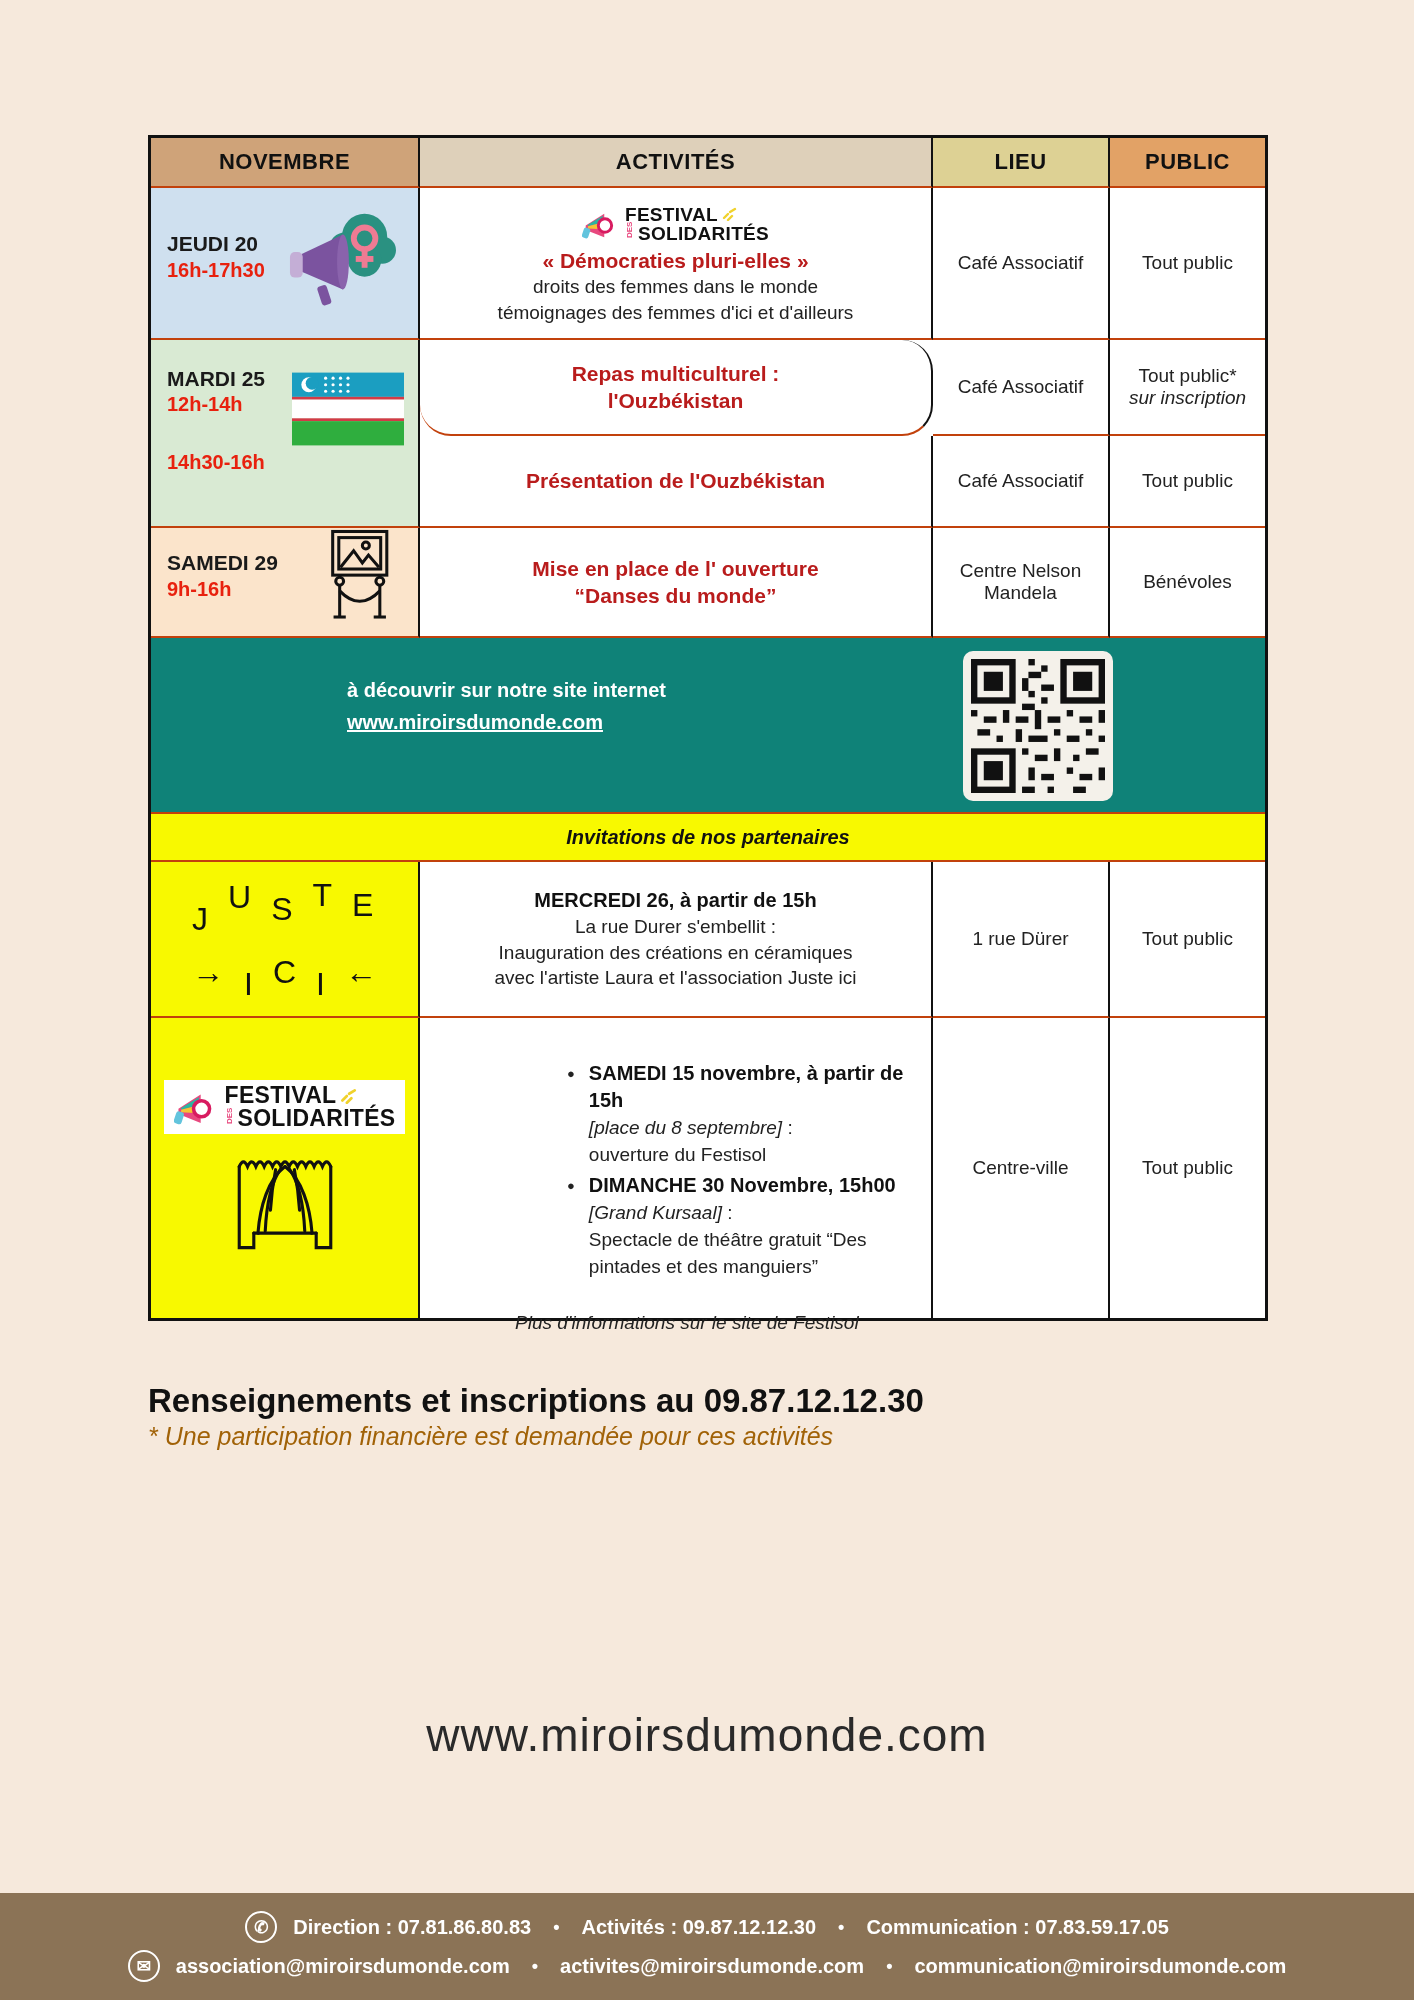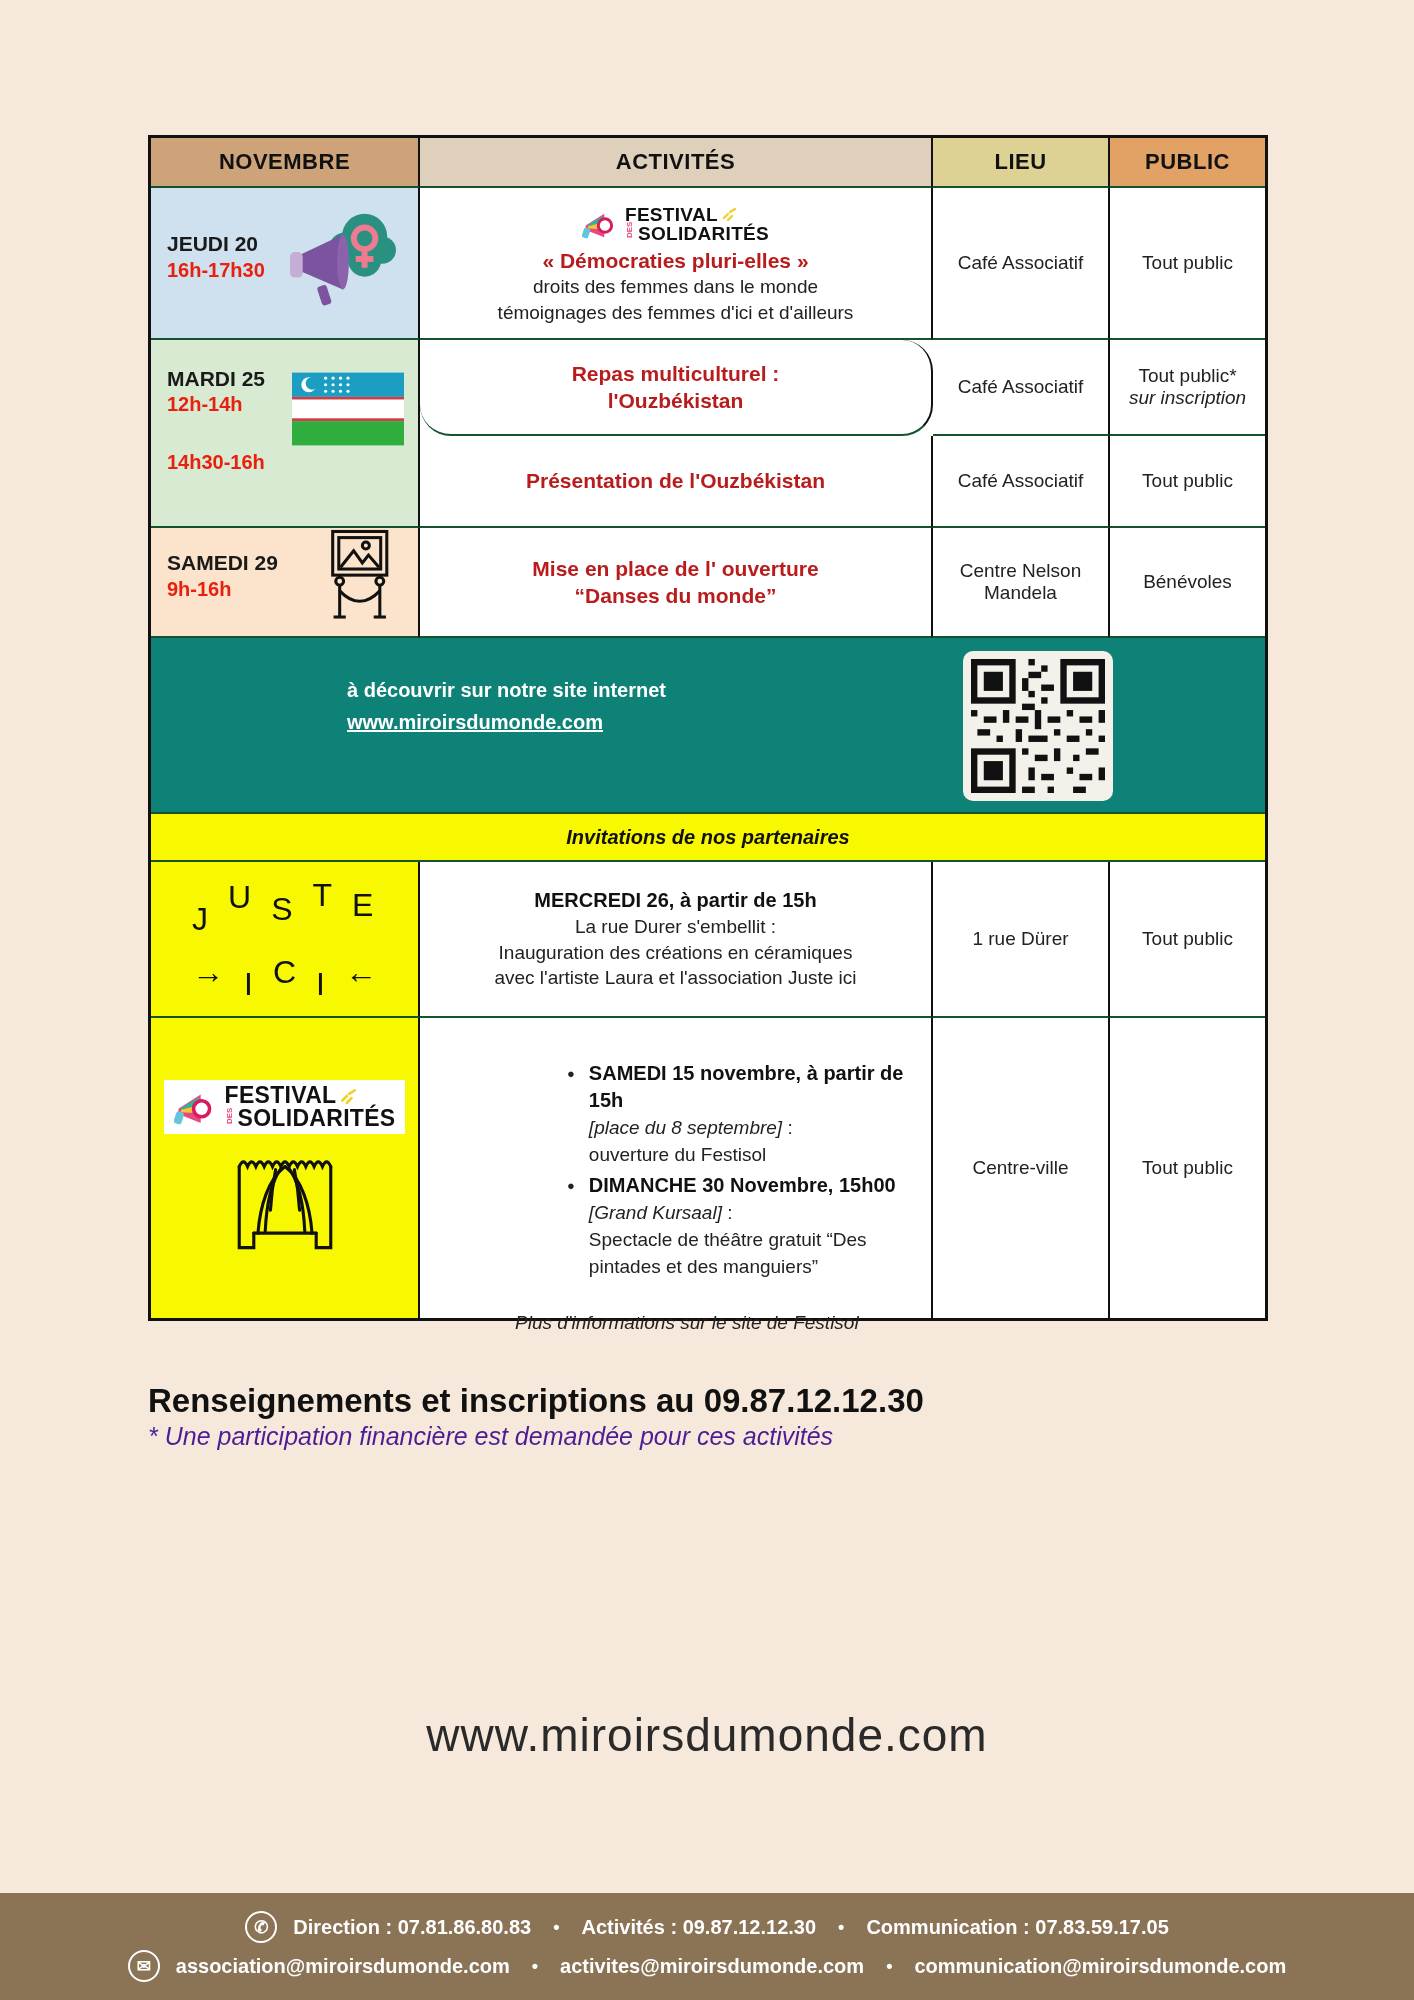--- a/index.html
+++ b/index.html
@@ -4,21 +4,21 @@
 <style>
   html,body{margin:0;padding:0;}
   .page{position:relative;width:1414px;height:2000px;background:#f6e9dc;
         font-family:"Liberation Sans",sans-serif;color:#1a1a1a;overflow:hidden;}
 
   
   .program{position:absolute;left:148px;top:135px;display:grid;
     grid-template-columns:269px 513px 177px 155px;
     grid-template-rows:50px 152px 96px 92px 110px 176px 48px 156px 300px;
     border:3px solid #111;background:#fff;}
-  .cell{border-right:2px solid #111;border-bottom:2px solid #14532d;box-sizing:border-box;}
+  .cell{border-right:2px solid #111;border-bottom:2px solid #c2410c;box-sizing:border-box;}
   .hdr{display:flex;align-items:center;justify-content:center;font-weight:700;
        font-size:22px;letter-spacing:.5px;color:#111;}
   .h1{grid-area:1/1;background:#cfa379;}
   .h2{grid-area:1/2;background:#ded0ba;}
   .h3{grid-area:1/3;background:#ddd194;}
   .h4{grid-area:1/4;background:#e2a266;border-right:none;}
 
   .wc{background:#fff;display:flex;flex-direction:column;align-items:center;
       justify-content:center;text-align:center;font-size:19px;color:#222;padding:6px 8px;}
   .wc .ital{font-style:italic;}
@@ -87,21 +87,21 @@
   
   .festisol-logo{display:flex;align-items:center;gap:3px;background:#fff;padding:4px 10px;}
   .fsl-text{display:flex;flex-direction:column;line-height:1;}
   .fsl-row{display:flex;align-items:center;gap:3px;}
   .fsl-main{font-weight:800;font-size:19px;color:#111;letter-spacing:.3px;}
   .fsl-des{font-weight:800;font-size:8px;color:#e8487e;transform:rotate(-90deg);width:10px;}
   .fsl-big .fsl-main{font-size:23px;}
 
   
   .info1{position:absolute;left:148px;top:1382px;font-size:33px;font-weight:700;color:#111;}
-  .info2{position:absolute;left:148px;top:1422px;font-size:25px;font-style:italic;color:#4c1d95;}
+  .info2{position:absolute;left:148px;top:1422px;font-size:25px;font-style:italic;color:#a16207;}
   .site{position:absolute;left:0;top:1708px;width:100%;text-align:center;font-size:46px;
         color:#2a2a2a;letter-spacing:1px;}
 
   
   .footer{position:absolute;left:0;top:1893px;width:1414px;height:107px;background:#8b7356;
           color:#fff;display:flex;flex-direction:column;justify-content:center;gap:7px;}
   .f-line{display:flex;align-items:center;justify-content:center;gap:16px;font-size:20px;font-weight:700;}
   .circ{width:32px;height:32px;border:2px solid #fff;border-radius:50%;display:inline-flex;
         align-items:center;justify-content:center;font-size:17px;box-sizing:border-box;}
   .dot{font-size:18px;margin:0 6px;}

